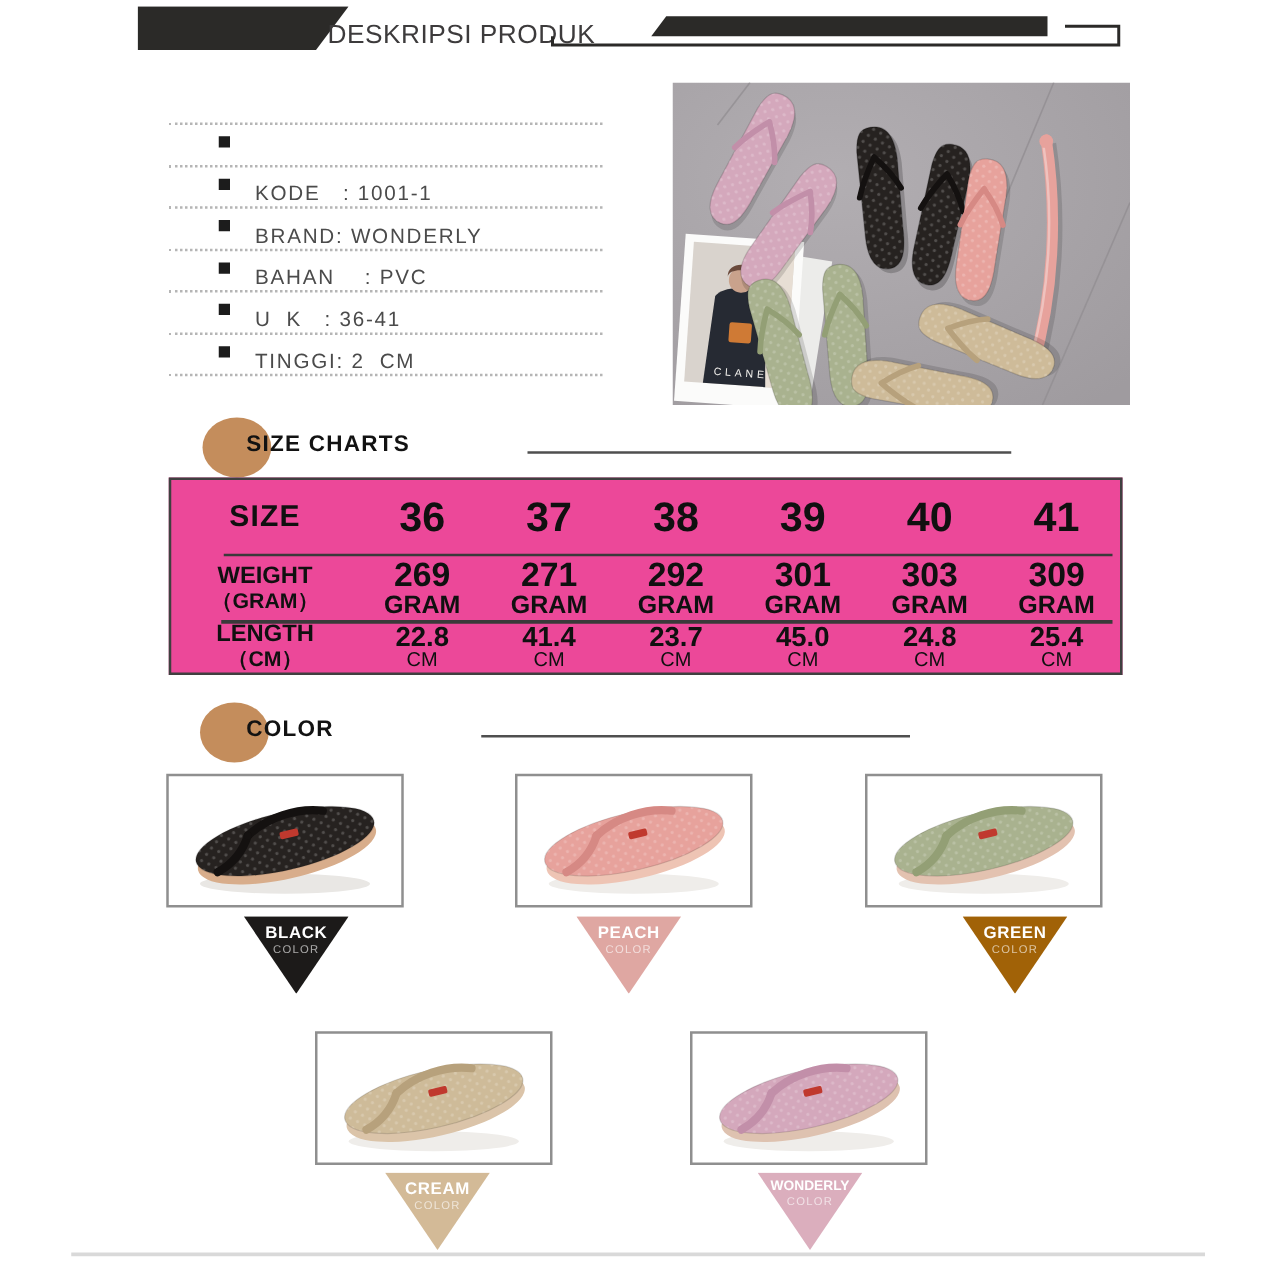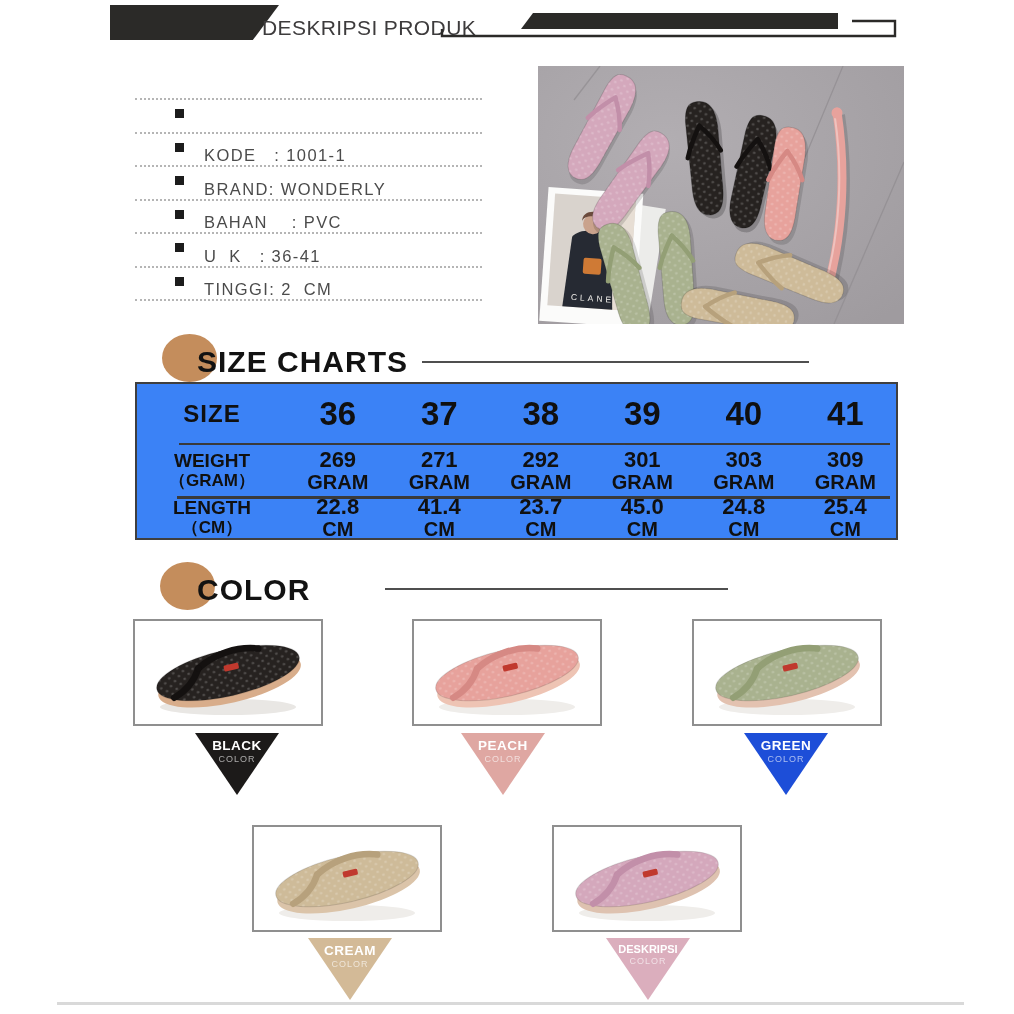--- a/index.html
+++ b/index.html
@@ -17,36 +17,36 @@
   .details{position:absolute;left:135px;top:98px;width:347px;border-top:2px dotted #b5b5b5;}
   .d-row{position:relative;height:31.5px;border-bottom:2px dotted #b5b5b5;}
   .d-bullet{position:absolute;left:40px;top:9px;width:9px;height:9px;background:#1c1c1c;}
   .d-text{position:absolute;left:69px;top:22px;font-size:16.5px;color:#4b4b4b;letter-spacing:1.4px;white-space:pre;margin-top:24px;}
 
   
   .photo{position:absolute;left:538px;top:66px;width:366px;height:258px;}
 
   
   .sec-circle{position:absolute;width:55px;height:48px;border-radius:50%;background:#c48d5c;}
-  .sec-title{position:absolute;font-size:30px;font-weight:900;color:#121212;letter-spacing:1px;white-space:nowrap;}
+  .sec-title{position:absolute;font-size:18px;font-weight:900;color:#121212;letter-spacing:1px;white-space:nowrap;}
   .sec-line{position:absolute;height:2px;background:#4f4f4f;}
 
   
   .tbl{position:absolute;left:135px;top:382px;width:763px;height:158px;border:2px solid #3f3f3f;
        box-sizing:border-box;display:grid;grid-template-columns:150px repeat(6,1fr);
-       grid-template-rows:60px 53px 41px;background:#3b82f6;}
+       grid-template-rows:60px 53px 41px;background:#ec4899;}
   .tbl .cell{display:flex;flex-direction:column;align-items:center;justify-content:center;color:#101010;}
   .size-label{font-size:24px;font-weight:bold;letter-spacing:1px;}
   .size-val{font-size:33px;font-weight:bold;}
   .rl-main{font-size:19px;font-weight:bold;line-height:1.15;}
   .rl-sub{font-size:17px;font-weight:bold;line-height:1.1;text-align:right;}
-  .w-num{font-size:22px;font-weight:bold;line-height:1.05;}
+  .w-num{font-size:27px;font-weight:bold;line-height:1.05;}
   .w-unit{font-size:20px;font-weight:bold;line-height:1.05;}
   .l-num{font-size:22px;font-weight:bold;line-height:1.05;}
-  .l-unit{font-size:20px;font-weight:bold;line-height:1.05;}
+  .l-unit{font-size:16px;font-weight:normal;line-height:1.05;}
   .tline{position:absolute;background:#3a3a3a;}
   .tline1{left:42px;right:6px;top:59px;height:2px;}
   .tline2{left:40px;right:6px;top:112px;height:2.5px;}
 
   
   .card{position:absolute;width:190px;height:107px;border:2px solid #8f8f8f;background:#fff;
         display:flex;align-items:center;justify-content:center;box-sizing:border-box;}
   .tri{position:absolute;width:84px;height:62px;clip-path:polygon(0 0,100% 0,50% 100%);
        display:flex;flex-direction:column;align-items:center;}
   .tri-name{font-size:13.5px;font-weight:bold;color:#fff;letter-spacing:.5px;margin-top:5px;white-space:nowrap;}
@@ -330,21 +330,21 @@
         <ellipse cx="91" cy="57" rx="73" ry="23" fill="#e3c2b0"></ellipse>
         <ellipse cx="91" cy="50" rx="73" ry="23" stroke="#00000022" fill="#a9b28f"></ellipse>
         <ellipse cx="91" cy="50" rx="73" ry="23" fill="url(#weave)"></ellipse>
         <path d="M63,39 C82,28 106,26 126,33" fill="none" stroke-width="6.5" stroke-linecap="round" stroke="#939f75"></path>
         <path d="M63,39 C57,49 47,58 33,62" fill="none" stroke-width="6.5" stroke-linecap="round" stroke="#939f75"></path>
         <circle cx="63" cy="39" r="3" fill="#939f75"></circle>
         <rect x="88" y="42" width="15" height="6" rx="1.5" fill="#c0392e"></rect>
       </g>
     </svg>
   </div>
-  <div class="tri" style="left: 744px; top: 733px; background-color: #1d4ed8;">
+  <div class="tri" style="left: 770px; top: 733px; background-color: #a16207;">
     <div class="tri-name">GREEN</div>
     <div class="tri-sub">COLOR</div>
   </div>
 
   <div class="card" style="left:252px;top:825px;">
     <svg width="182" height="99" viewBox="0 0 182 99">
       <ellipse cx="91" cy="84" rx="68" ry="8" fill="#efedea"></ellipse>
       <g transform="rotate(-13 91 50)">
         <ellipse cx="91" cy="57" rx="73" ry="23" fill="#dbc4a9"></ellipse>
         <ellipse cx="91" cy="50" rx="73" ry="23" stroke="#00000022" fill="#cebb99"></ellipse>
@@ -369,18 +369,18 @@
         <ellipse cx="91" cy="50" rx="73" ry="23" stroke="#00000022" fill="#d4a8bc"></ellipse>
         <ellipse cx="91" cy="50" rx="73" ry="23" fill="url(#weave)"></ellipse>
         <path d="M63,39 C82,28 106,26 126,33" fill="none" stroke-width="6.5" stroke-linecap="round" stroke="#c28fa9"></path>
         <path d="M63,39 C57,49 47,58 33,62" fill="none" stroke-width="6.5" stroke-linecap="round" stroke="#c28fa9"></path>
         <circle cx="63" cy="39" r="3" fill="#c28fa9"></circle>
         <rect x="88" y="42" width="15" height="6" rx="1.5" fill="#c0392e"></rect>
       </g>
     </svg>
   </div>
   <div class="tri lav" style="left: 606px; top: 938px; background-color: rgb(219, 174, 189);">
-    <div class="tri-name">DESKRIPSI</div>
+    <div class="tri-name">WONDERLY</div>
     <div class="tri-sub">COLOR</div>
   </div>
 
   <div class="footer-line"></div>
 </div>
 
 </body></html>

